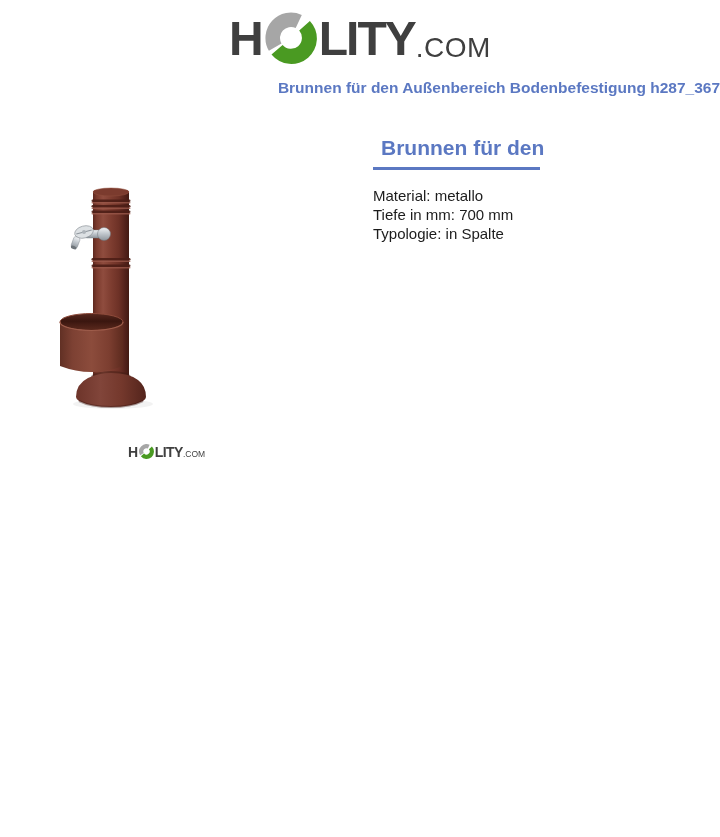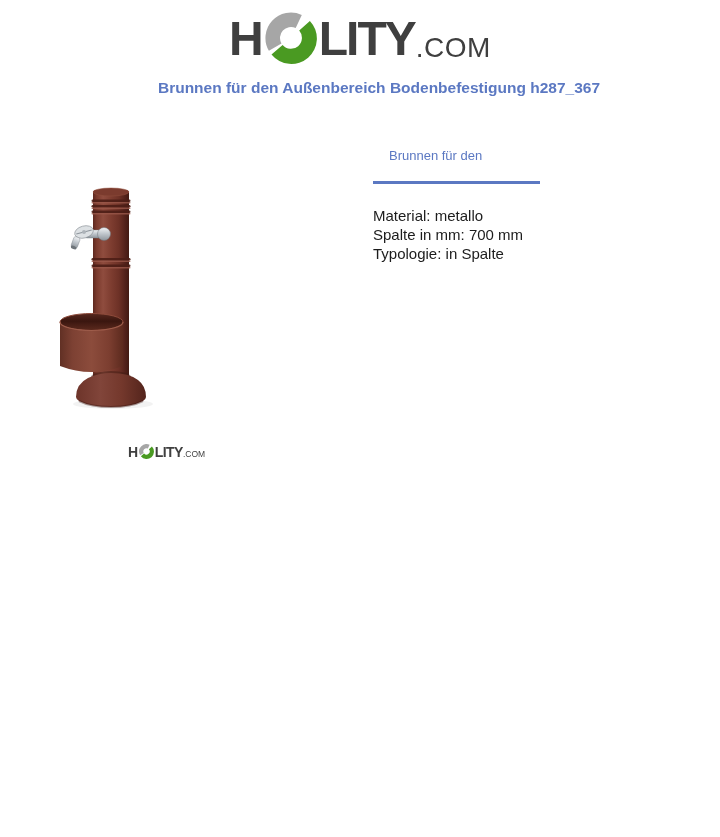--- a/index.html
+++ b/index.html
@@ -25,21 +25,21 @@
   .logo .swirl { width: 52px; height: 52px; margin: 0 2px -1px 3px; }
   .logo-tld {
     font-size: 28px; font-weight: 400; letter-spacing: 0.5px;
     color: var(--brand-text); margin: 0 0 1px 1px;
   }
 
   
   .page-title {
     position: absolute; top: 79px; left: 0; right: 0;
     margin: 0; padding-left: 38px;
-    text-align: center;
+    text-align: right;
     font-size: 15.5px; font-weight: bold;
     color: var(--accent);
   }
 
   
   .product-photo {
     position: absolute; left: 55px; top: 180px;
     width: 150px; height: 230px; margin: 0;
   }
 
@@ -54,29 +54,29 @@
     color: var(--brand-text);
   }
   .watermark .swirl { width: 15px; height: 15px; margin: 0 1px -0.5px 1px; }
   .wm-tld { font-size: 8.5px; font-weight: 400; color: var(--brand-text); margin-bottom: 0.5px; }
 
   
   .details {
     position: absolute; left: 373px; top: 130px; width: 335px;
   }
   .details-heading {
-    margin: 16px; font-size: 13px; font-weight: normal;
+    margin: 8px; font-size: 21px; font-weight: bold;
     line-height: 19px; color: var(--accent);
   }
   .divider {
     width: 167px; height: 3px; background: var(--accent);
     margin-top: 10px;
   }
   .specs {
-    list-style: none; margin: 22px 0 0 0; padding: 0;
+    list-style: none; margin: 16px 0 0 0; padding: 0;
     font-size: 15px; line-height: 19px; color: #1c1c1c;
   }
 </style>
 </head>
 <body>
 
 <div class="page">
 
   <a class="logo">
     <span class="logo-h">H</span>
@@ -185,20 +185,20 @@
   <section class="details">
     <h2 class="details-heading">
       <span>Brunnen für den</span><br>
     </h2>
     <div class="divider"></div>
     <ul class="specs">
 
         <li class="spec-row"><span>Material</span><span>: </span><span>metallo</span></li>
 
 
-        <li class="spec-row"><span>Spalte in mm</span><span>: </span><span>700 mm</span></li>
+        <li class="spec-row"><span>Tiefe in mm</span><span>: </span><span>700 mm</span></li>
 
 
         <li class="spec-row"><span>Typologie</span><span>: </span><span>in Spalte</span></li>
       </ul>
   </section>
 
 </div>
 
 </body></html>

